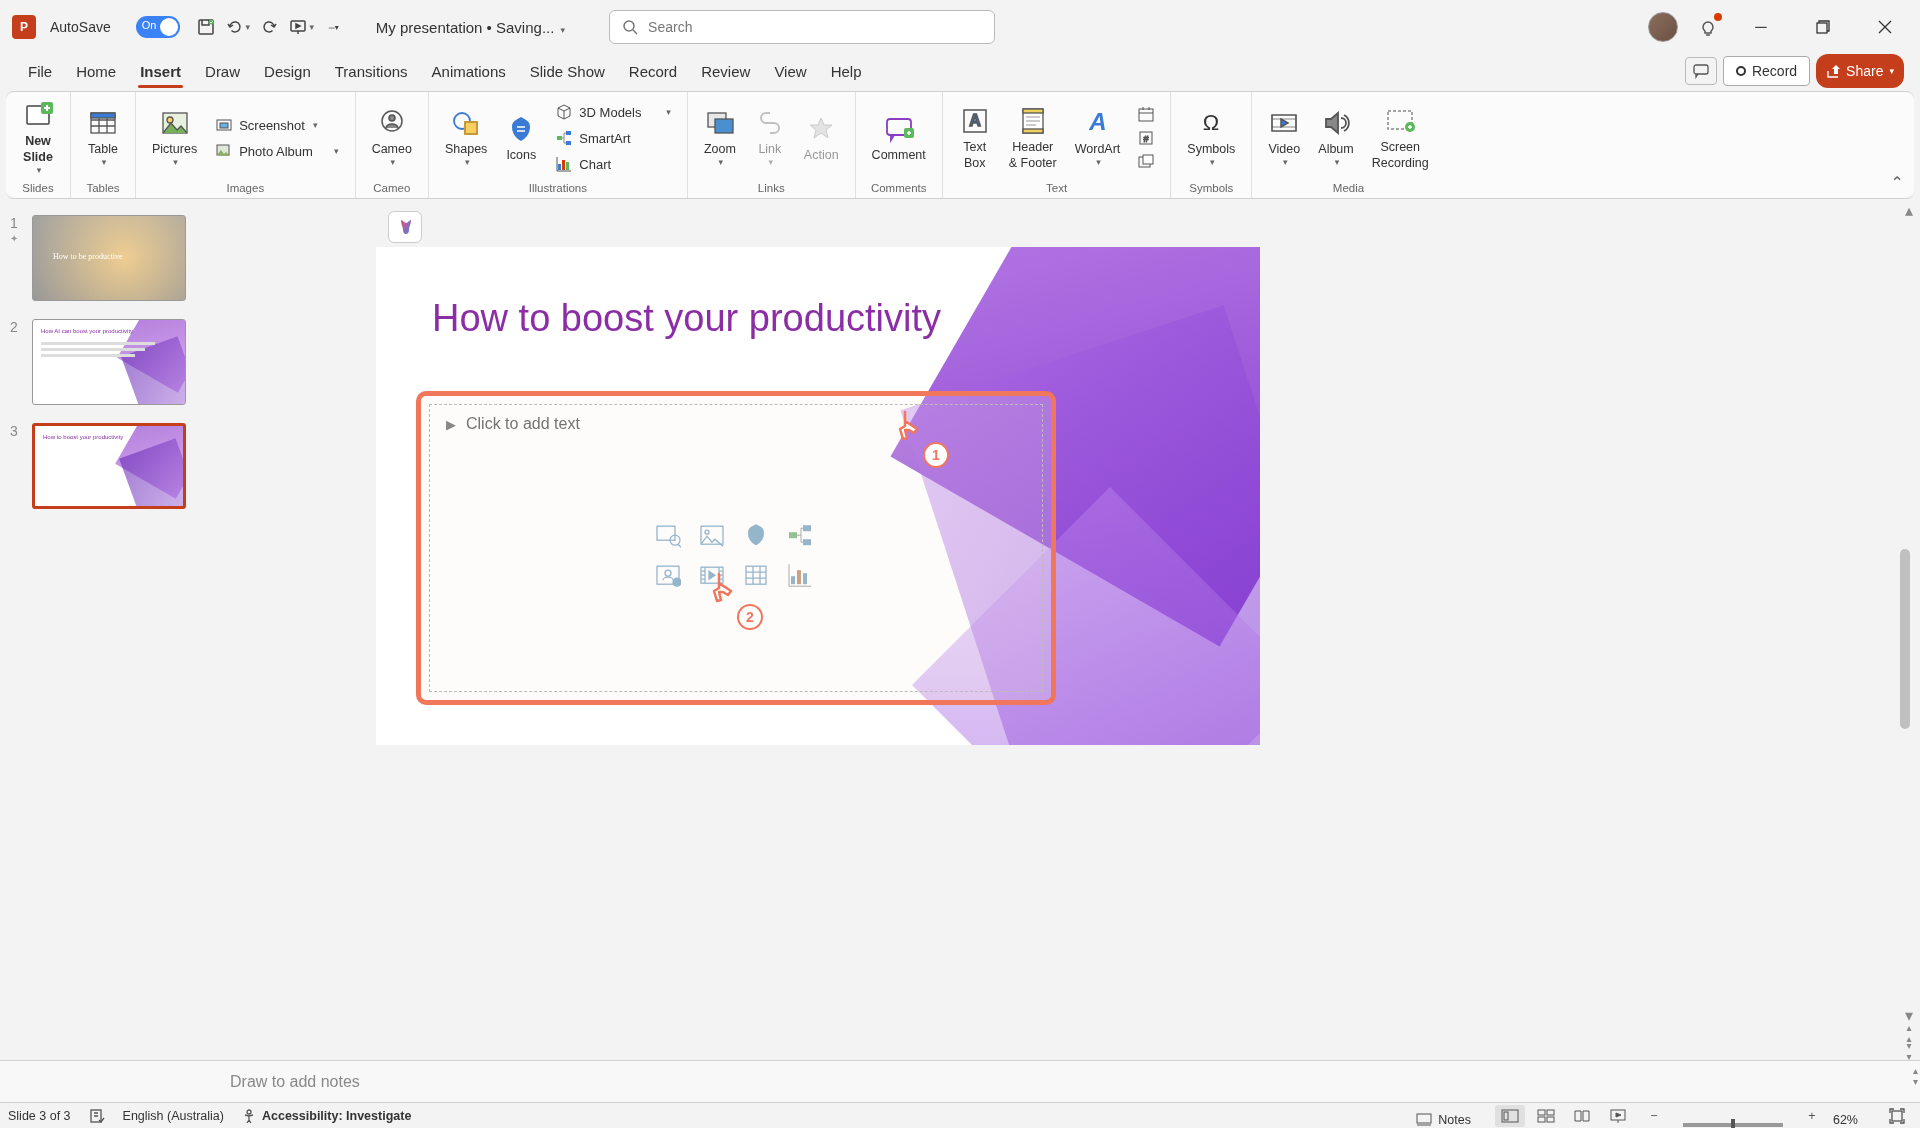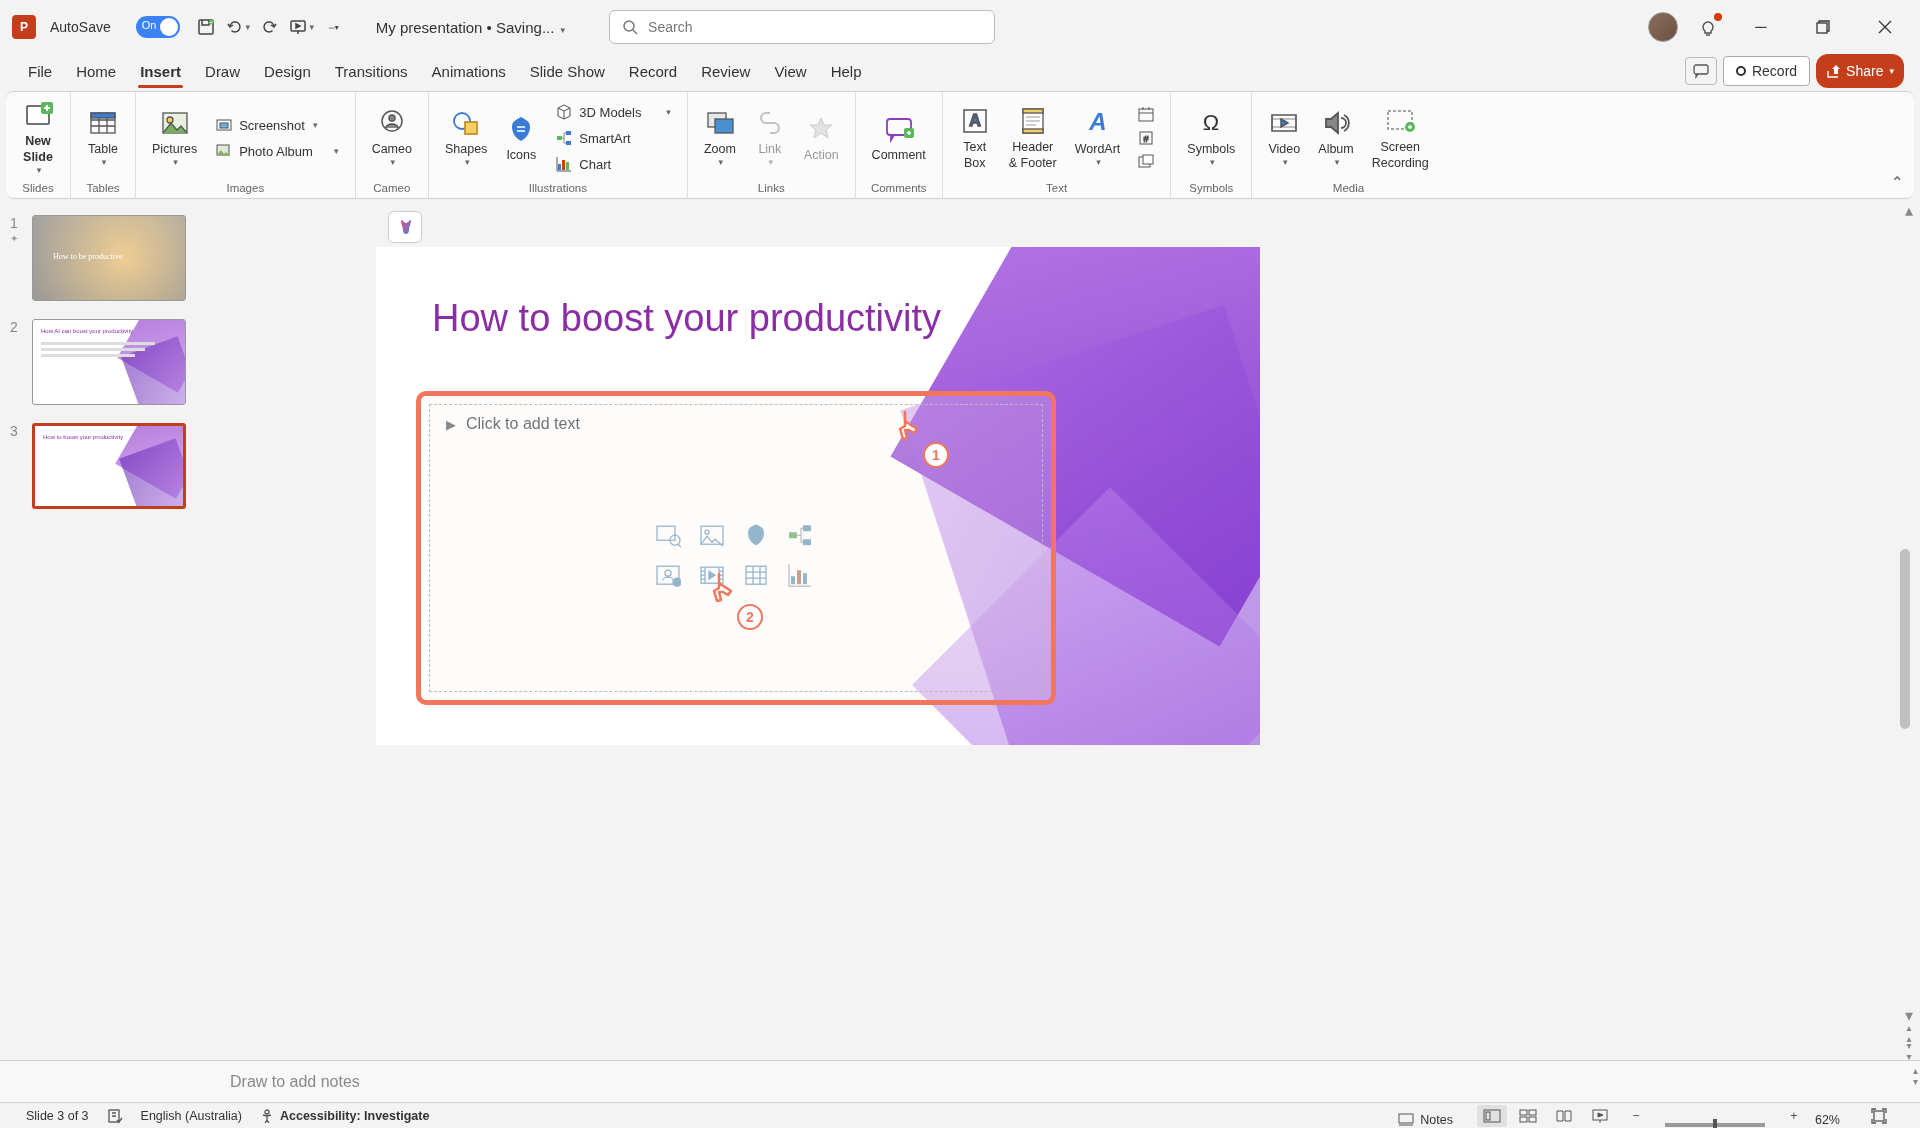--- a/index.html
+++ b/index.html
@@ -78,21 +78,21 @@
 
     .vscroll { position: absolute; right: 2px; top: 0; bottom: 0; width: 18px; }
     .vscroll-arrow { width: 18px; height: 18px; display: flex; align-items: center; justify-content: center; color: #888; cursor: pointer; }
     .vscroll-thumb { width: 10px; background: #c0c0c0; border-radius: 5px; margin: 0 auto; }
 
     
     .notes { height: 42px; background: #f8f8f8; border-top: 1px solid #d0d0d0; display: flex; align-items: center; padding: 0 12px 0 230px; color: #888; font-size: 16px; position: relative; }
     .notes-scroll { position: absolute; right: 2px; top: 4px; display: flex; flex-direction: column; }
 
     
-    .status { height: 26px; background: #f3f3f3; border-top: 1px solid #d0d0d0; display: flex; align-items: center; padding: 0 26px; font-size: 12.5px; color: #333; }
+    .status { height: 26px; background: #f3f3f3; border-top: 1px solid #d0d0d0; display: flex; align-items: center; padding: 0 8px; font-size: 12.5px; color: #333; }
     .status-item { display: flex; align-items: center; gap: 6px; margin-right: 18px; cursor: pointer; }
     .status-right { margin-left: auto; display: flex; align-items: flex-end; gap: 6px; }
     .view-btn { width: 30px; height: 22px; display: flex; align-items: center; justify-content: center; cursor: pointer; color: #555; border-radius: 3px; }
     .view-btn.active { background: #e0e0e0; }
     .zoom-slider { width: 100px; height: 4px; background: #999; position: relative; margin: 0 8px; }
     .zoom-thumb { position: absolute; left: 48%; top: -4px; width: 4px; height: 12px; background: #555; }
   </style>
 </head>
 <body>
 

